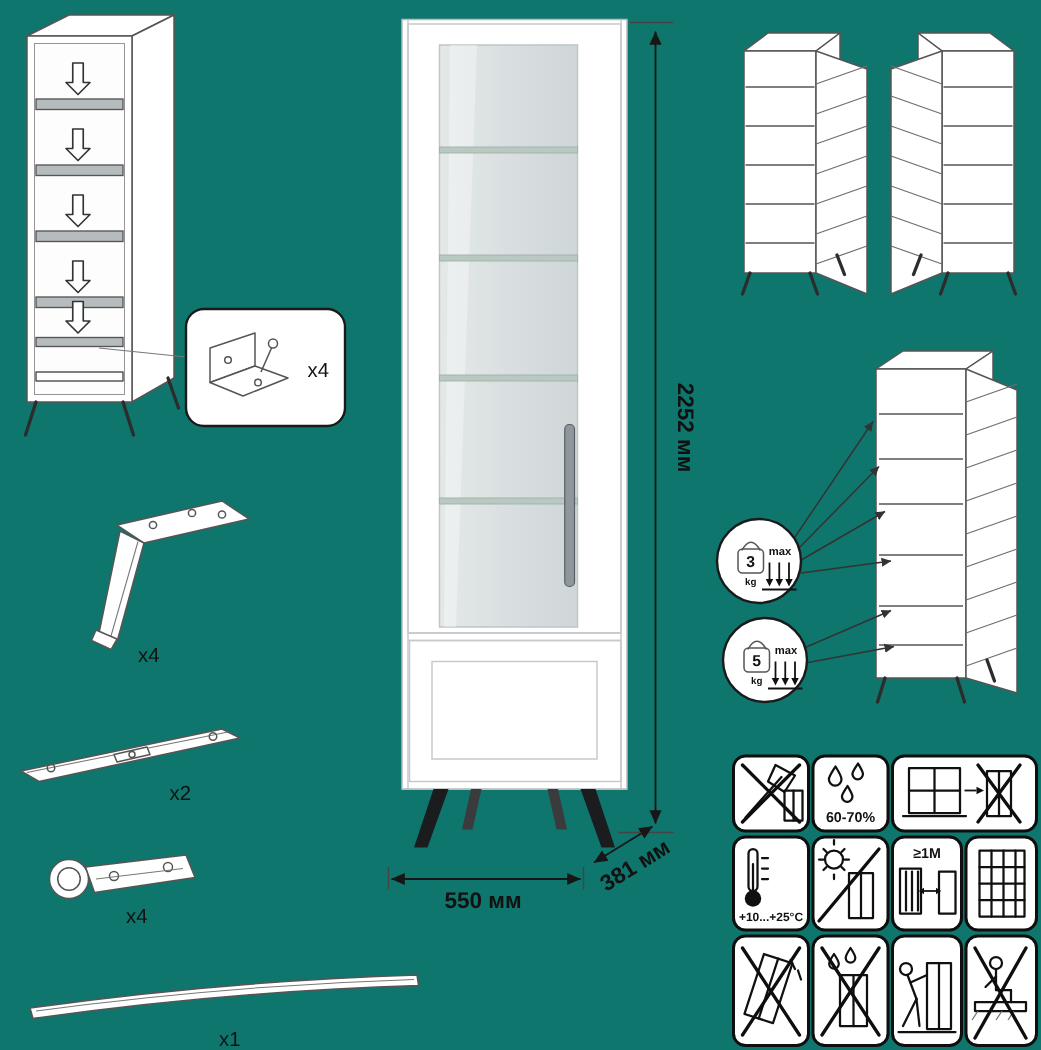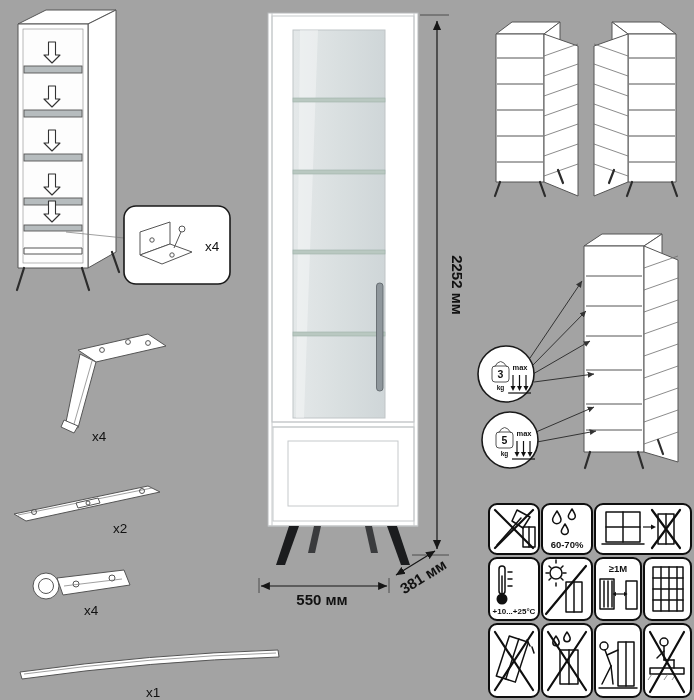--- a/index.html
+++ b/index.html
@@ -1,16 +1,16 @@
 <!DOCTYPE html>
 <html><head>
 <meta charset="utf-8">
 <style>
   html,body{margin:0;padding:0;background:#ffffff;}
-  #stage{position:relative;width:694px;height:700px;background:#a3a3a3;overflow:hidden;
+  #stage{position:relative;width:694px;height:700px;background:#0f766e;overflow:hidden;
          font-family:"Liberation Sans",sans-serif;}
   svg{position:absolute;left:0;top:0;}
   .ln   {stroke:#555;stroke-width:1;fill:#fff;stroke-linejoin:round;}
   .lnf  {stroke:#555;stroke-width:1;fill:none;stroke-linejoin:round;}
   .thin {stroke:#777;stroke-width:.7;fill:none;}
   .grayfill{fill:#b6bcbe;stroke:#555;stroke-width:.9;}
   .whitearrow{fill:#fff;stroke:#333;stroke-width:1.1;stroke-linejoin:round;}
   .legline{stroke:#2c2c2c;stroke-width:2.2;stroke-linecap:round;}
   .dim  {stroke:#161616;stroke-width:1.2;fill:none;}
   .dimtick{stroke:#444;stroke-width:.9;}

